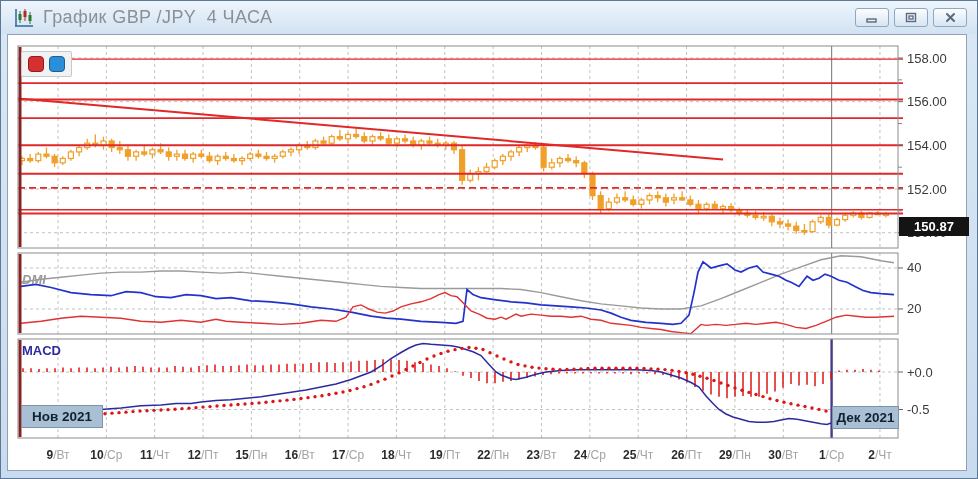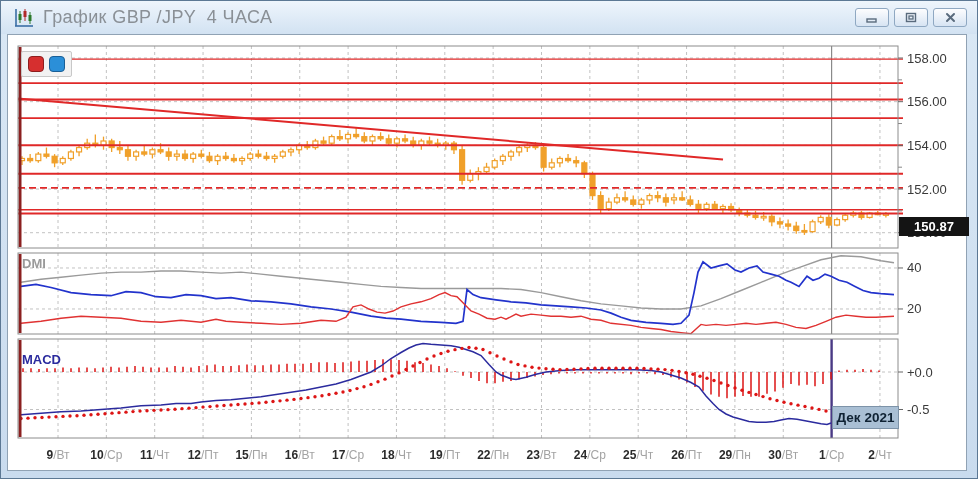--- a/index.html
+++ b/index.html
@@ -14,22 +14,22 @@
     background:linear-gradient(#fdfdfe,#d7e4f3);display:flex;align-items:center;justify-content:center;padding:0;cursor:pointer;}
   .client{position:absolute;left:6px;top:33px;width:960px;height:437px;background:#ffffff;
     border:1px solid #90a2b4;box-sizing:border-box;}
   .chart-svg{position:absolute;left:0;top:0;z-index:2;}
   .mini-toolbar{position:absolute;left:20px;top:50px;z-index:4;background:#f2f2f2;border:1px solid #c8c8c8;
     padding:4px 6px;display:flex;gap:5px;border-radius:2px;}
   .sq-btn{width:16px;height:16px;border-radius:4px;padding:0;cursor:pointer;}
   .sq-red{background:#d62f2f;border:1px solid #8e1d1d;}
   .sq-blue{background:#2b8fd8;border:1px solid #1a5f96;}
   .panel-label{position:absolute;z-index:3;font-size:13px;font-weight:bold;}
-  .dmi-label{left:21px;top:255px;color:#9a9a9a;}
-  .macd-label{left:21px;top:351px;color:#2b2b9e;}
+  .dmi-label{left:21px;top:271px;color:#9a9a9a;font-style:italic;}
+  .macd-label{left:21px;top:342px;color:#2b2b9e;}
   .month-box{position:absolute;z-index:5;background:#a9bfd4;border:1px solid #7d93a8;
     color:#0f2233;font-size:13.5px;font-weight:bold;text-align:center;line-height:21px;height:21px;}
   .month-left{left:20px;top:404px;width:80px;}
   .month-right{left:831px;top:405px;width:65px;}
   .price-tag{position:absolute;z-index:5;left:898px;top:203px;width:70px;height:19px;background:#141414;
     color:#ffffff;font-size:13px;font-weight:bold;text-align:center;line-height:19px;}
 </style>
 </head>
 <body>
 
@@ -664,15 +664,16 @@
       </g>
     </svg>
 
   <div class="mini-toolbar">
     <button class="sq-btn sq-red"></button>
     <button class="sq-btn sq-blue"></button>
   </div>
 
   <div class="panel-label dmi-label">DMI</div>
   <div class="panel-label macd-label">MACD</div>
+  <div class="month-box month-left">Нов 2021</div>
   <div class="month-box month-right">Дек 2021</div>
   <div class="price-tag" style="top: 216px;">150.87</div>
 </div>
 
 </body></html>

